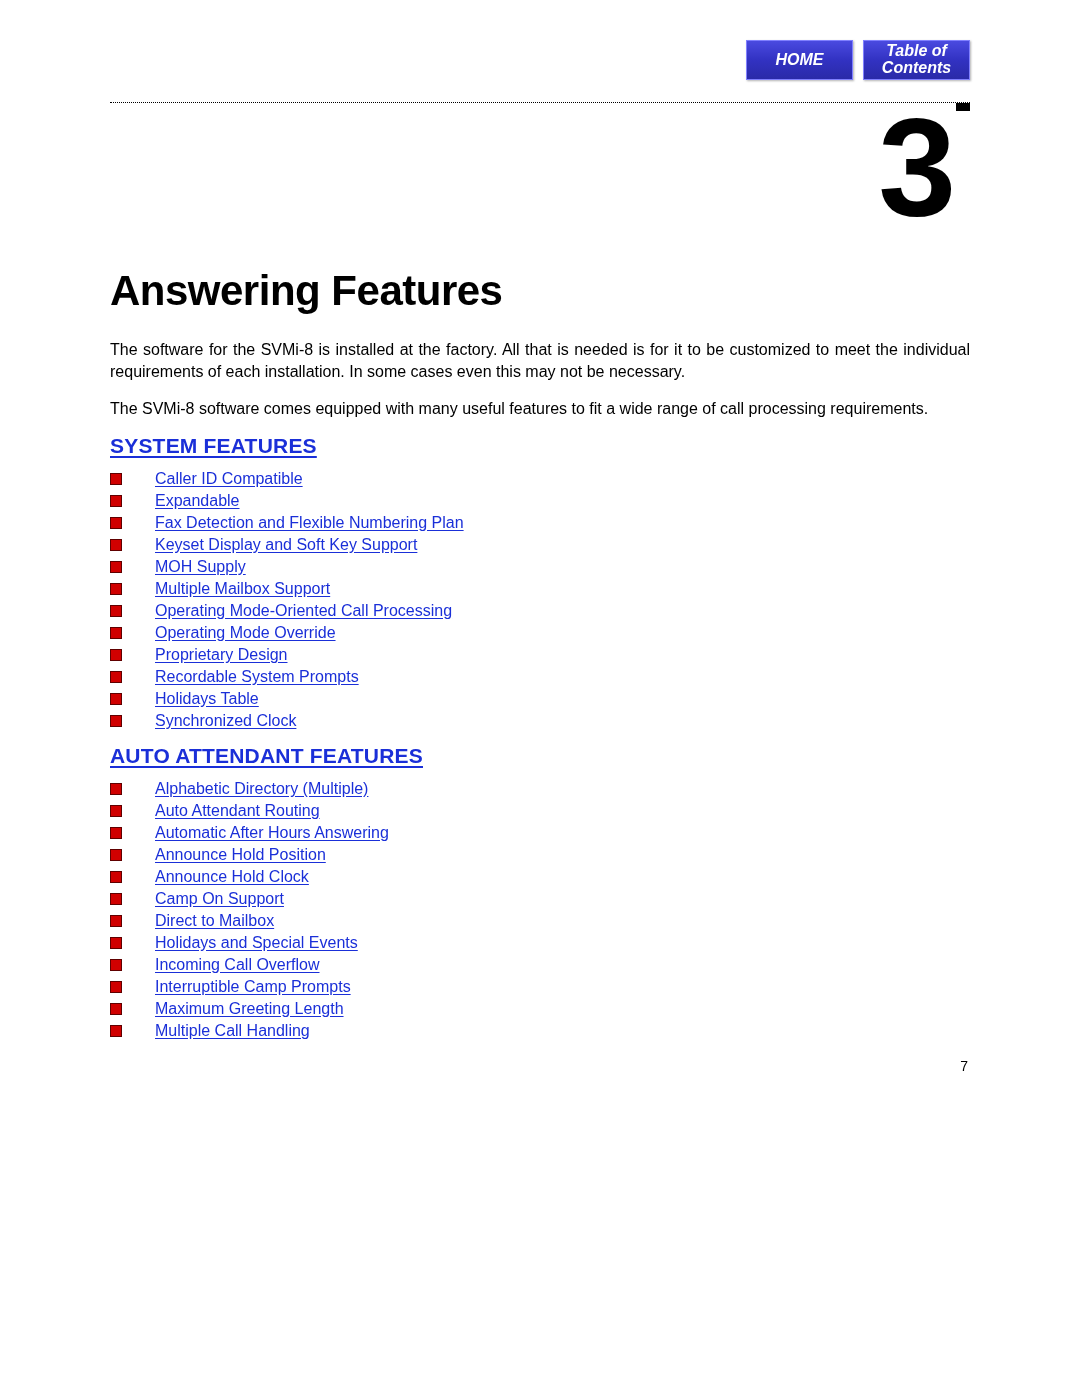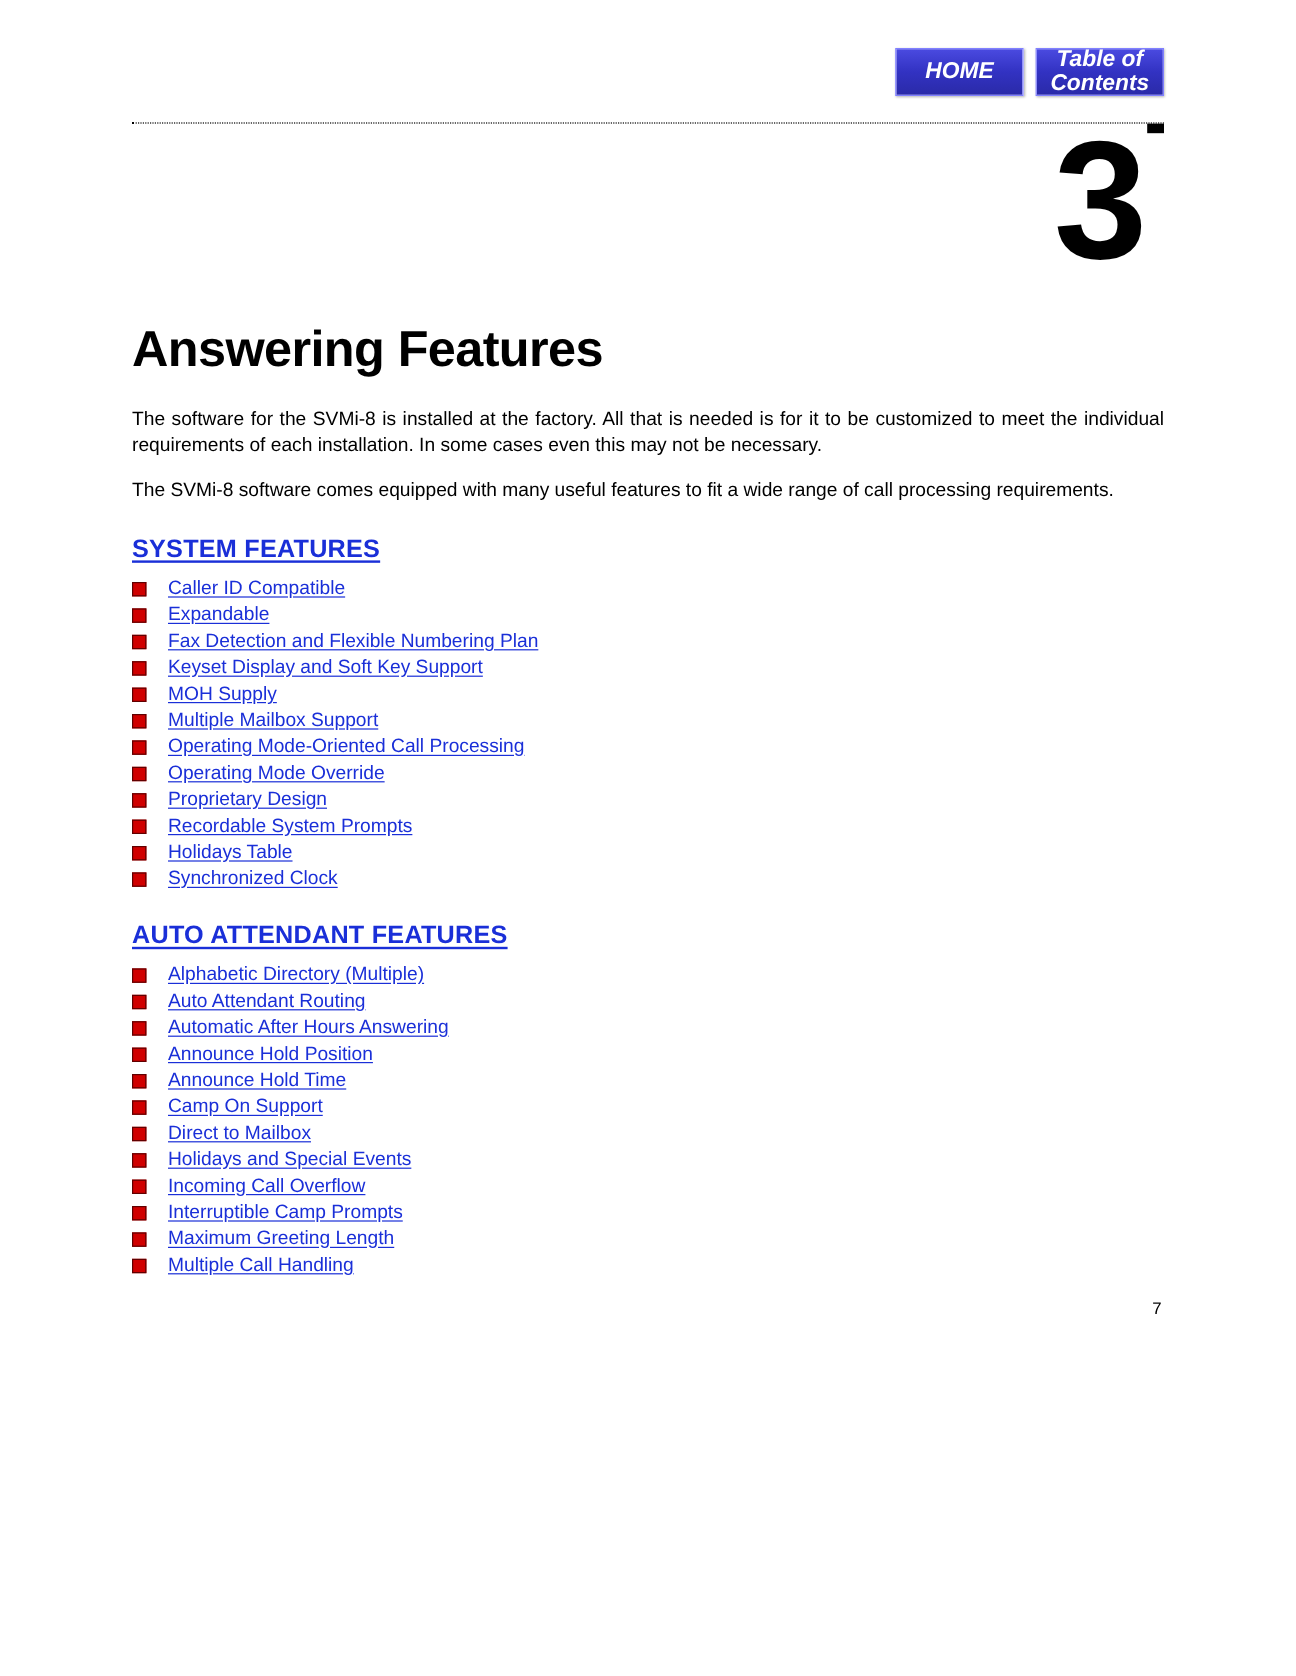--- a/index.html
+++ b/index.html
@@ -25,21 +25,21 @@
     flex-direction: column;
     align-items: center;
     justify-content: center;
     width: 105px;
     height: 38px;
     background: linear-gradient(to bottom, #4a4ae0, #3232c2 50%, #2a2aa8);
     border: 1px solid #8080ff;
     color: #fff;
     font-style: italic;
     font-weight: bold;
-    font-size: 19px;
+    font-size: 16px;
     line-height: 1.05;
     text-align: left;
     box-shadow: 1px 1px 2px rgba(0,0,0,0.3);
     cursor: pointer;
   }
   .nav-btn span { display:block; }
   .hr-dotted {
     border: none;
     border-top: 1.5px dotted #000;
     margin: 22px 0 0 0;
@@ -81,32 +81,33 @@
   h2.section {
     font-family: "Arial Narrow", Arial, sans-serif;
     font-stretch: condensed;
     color: #1a2fd8;
     font-weight: 800;
     font-size: 21px;
     letter-spacing: 0.2px;
     text-decoration: underline;
     text-decoration-thickness: 1.5px;
     text-underline-offset: 3px;
-    margin: 26px 0 12px 0;
+    margin: 14px 0 12px 0;
   }
   ul.feature-list {
     list-style: none;
     padding: 0;
     margin: 0;
   }
   ul.feature-list li {
     display: flex;
     align-items: center;
     margin: 4px 0;
     font-size: 16px;
+    gap: 15px;
   }
   .bullet {
     width: 10px;
     height: 10px;
     background: #d00000;
     border: 1px solid #600000;
     margin-right: 18px;
     flex-shrink: 0;
   }
   .link {
@@ -214,21 +215,21 @@
         <li>
           <span class="bullet"></span>
           <span class="link">Automatic After Hours Answering</span>
         </li>
         <li>
           <span class="bullet"></span>
           <span class="link">Announce Hold Position</span>
         </li>
         <li>
           <span class="bullet"></span>
-          <span class="link">Announce  Hold Time</span>
+          <span class="link">Announce  Hold Clock</span>
         </li>
         <li>
           <span class="bullet"></span>
           <span class="link">Camp On Support</span>
         </li>
         <li>
           <span class="bullet"></span>
           <span class="link">Direct to Mailbox</span>
         </li>
         <li>

